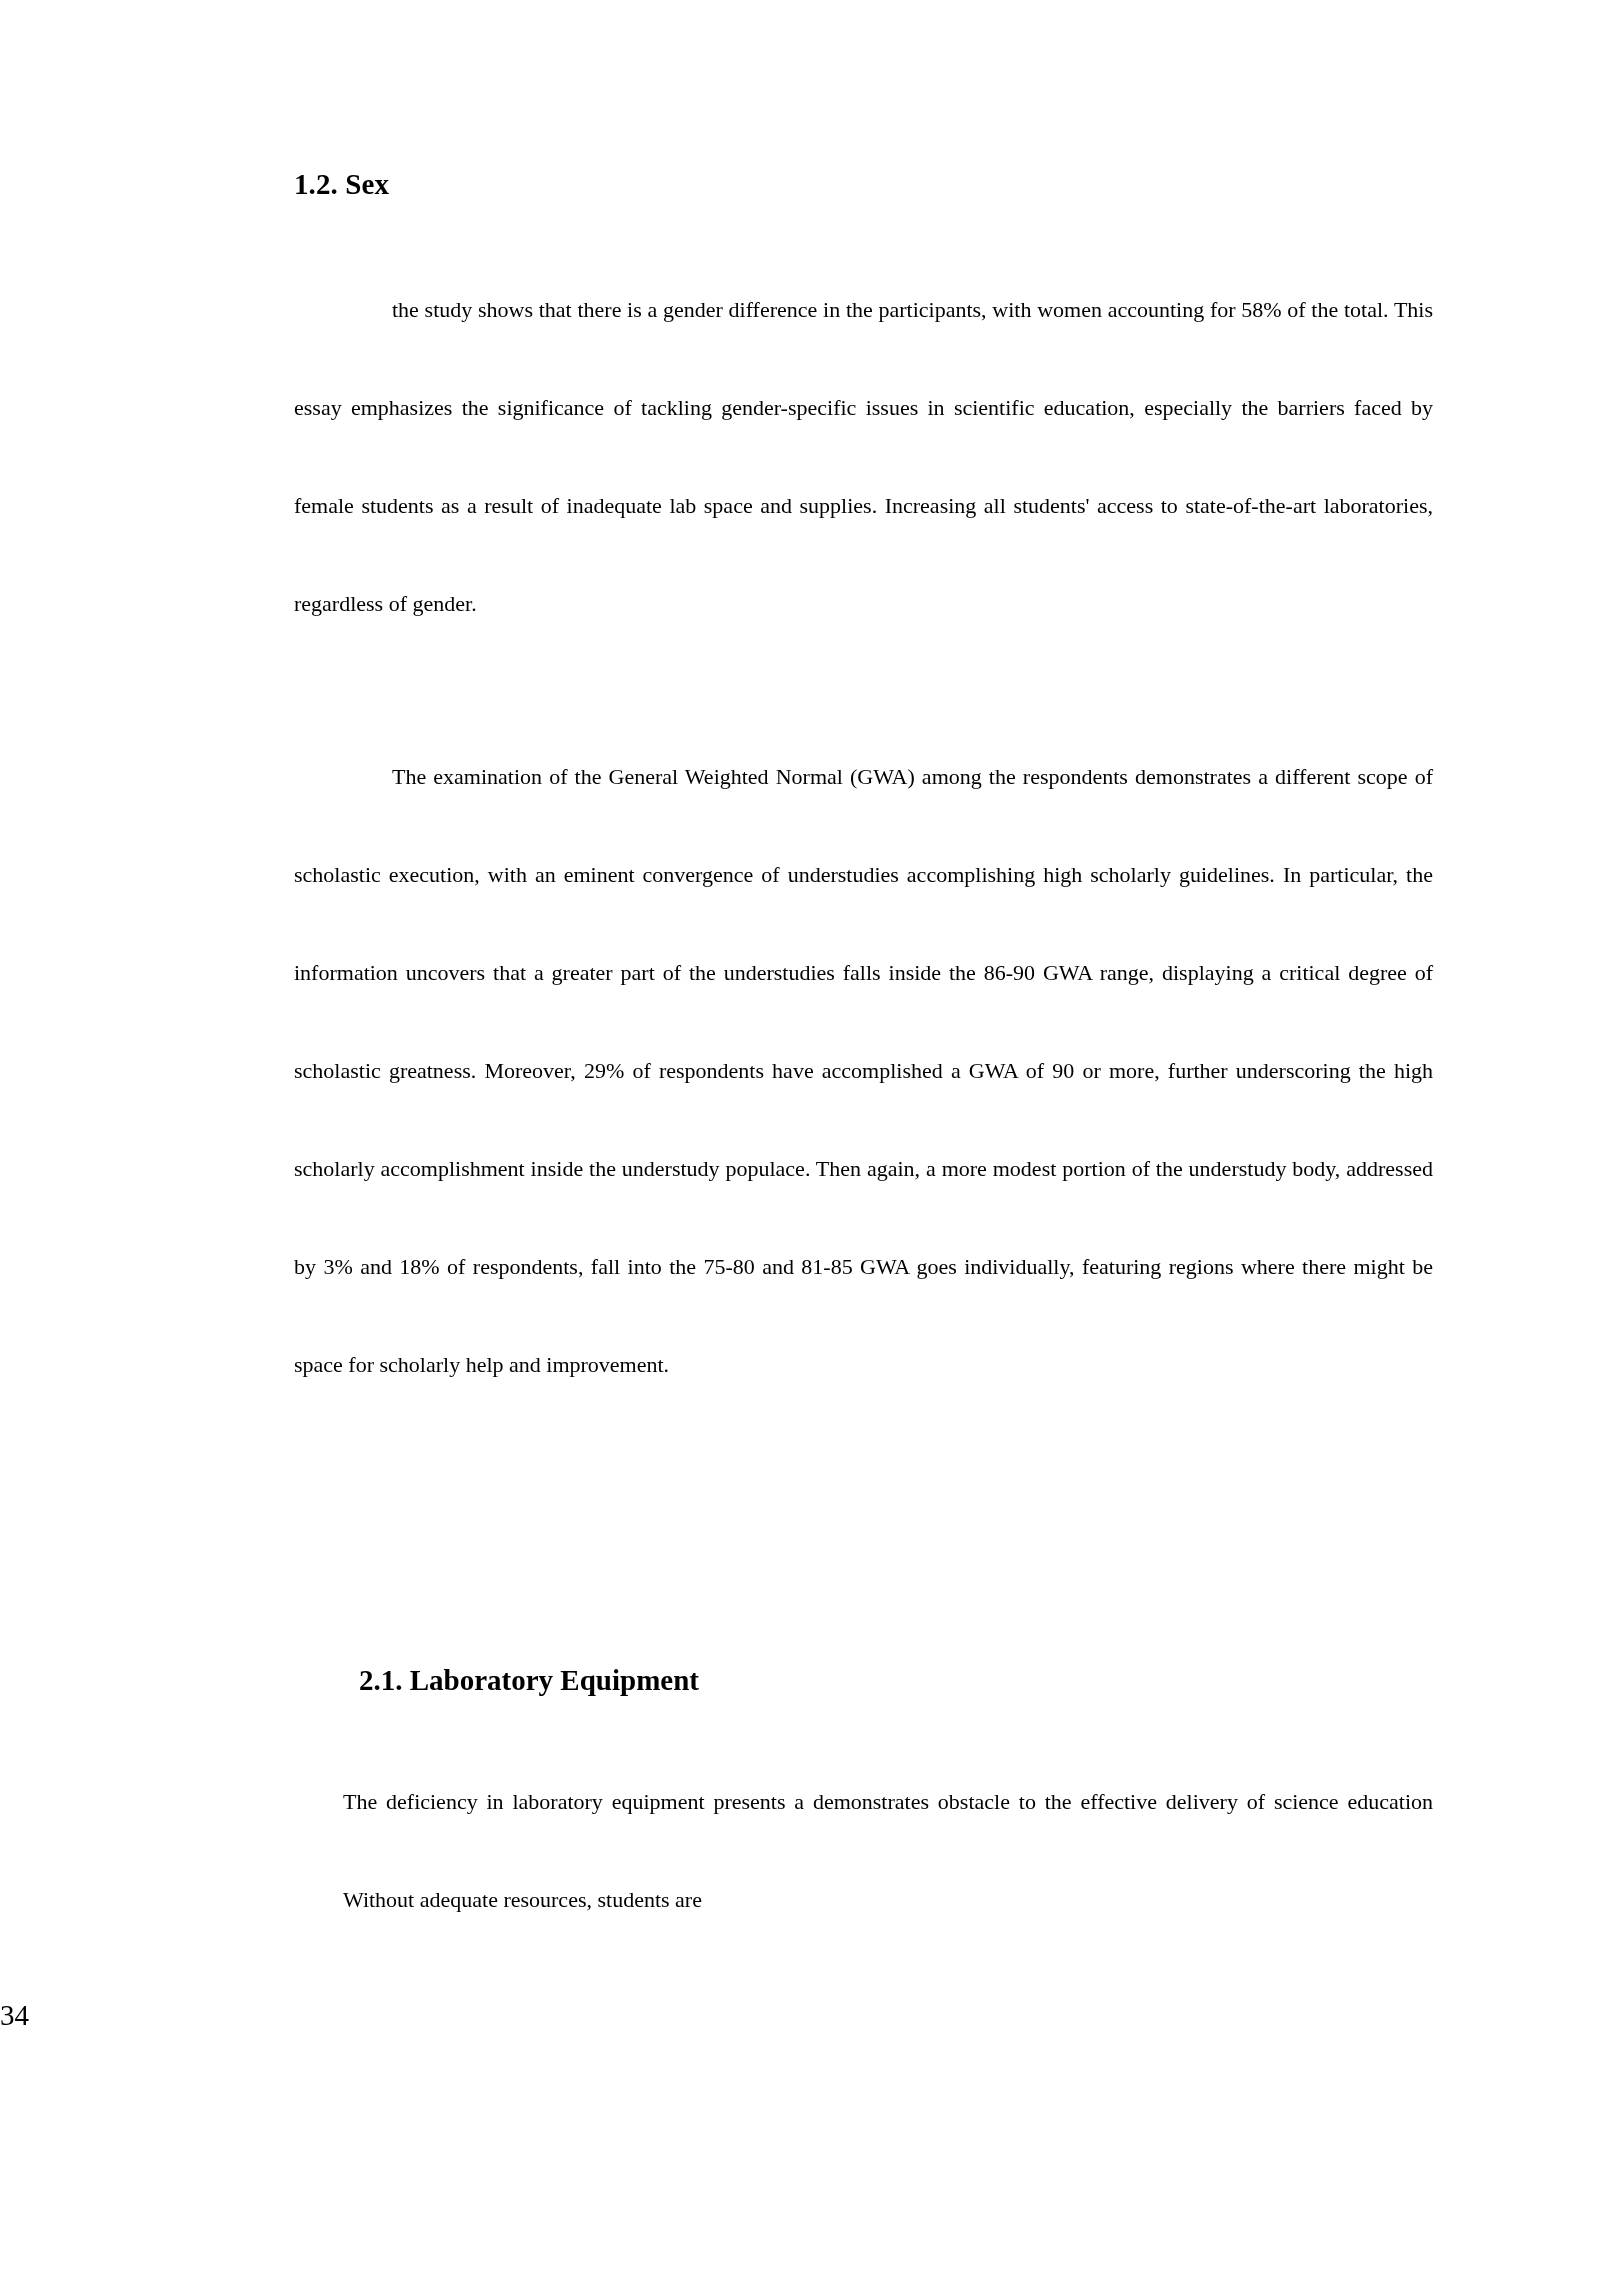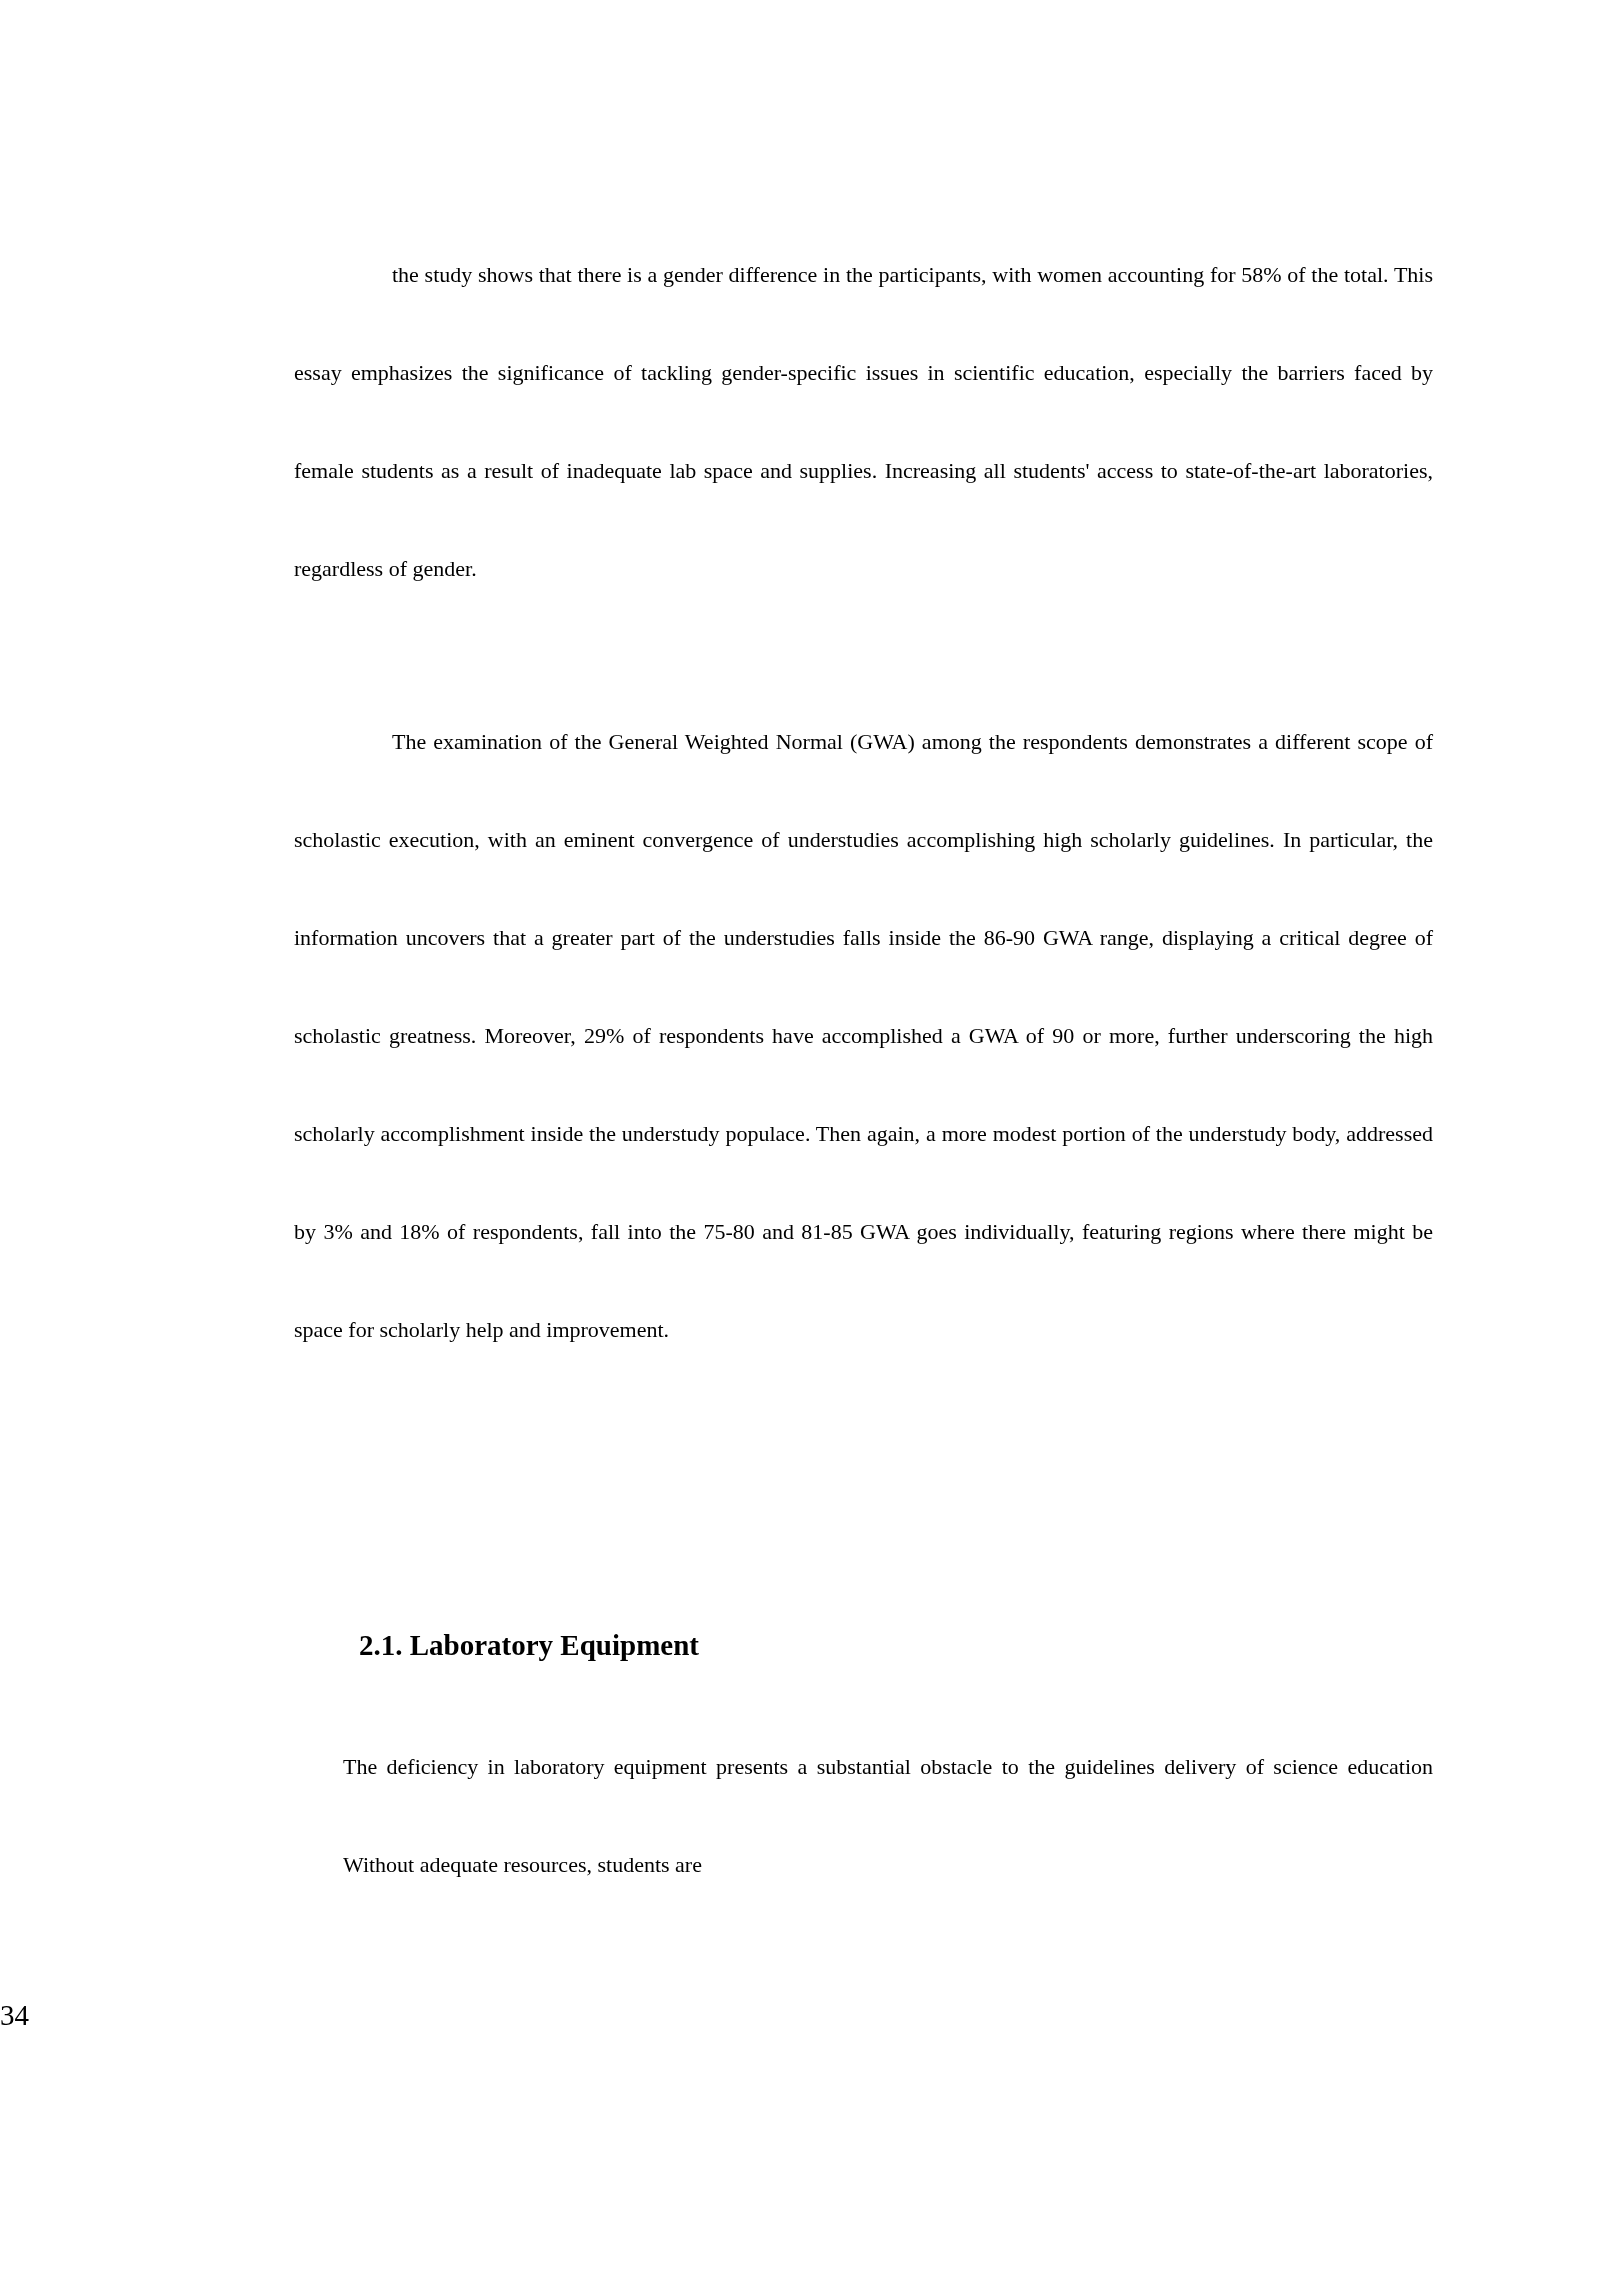--- a/index.html
+++ b/index.html
@@ -75,20 +75,21 @@
     font-size: 29px;
     line-height: 1.1;
   }
 </style>
 </head>
 <body>
 
 <div class="page">
   <div class="content">
 
+    <h2 class="heading">1.2. Sex</h2>
 
     <div class="gap-after-heading-sex"></div>
 
     <p class="body-text">the study shows that there is a gender difference in the participants, with women accounting for 58% of the total. This essay emphasizes the significance of tackling gender-specific issues in scientific education, especially the barriers faced by female students as a result of inadequate lab space and supplies. Increasing all students' access to state-of-the-art laboratories, regardless of gender.</p>
 
     <div class="gap-before-13"></div>
 
 
     <div class="gap-after-13"></div>
 
@@ -96,19 +97,19 @@
 
     <div class="gap-before-sec2"></div>
 
 
     <div class="gap-after-sec2"></div>
 
     <h3 class="heading-sub">2.1. Laboratory Equipment</h3>
 
     <div class="gap-after-21"></div>
 
-    <p class="body-text indented-block">The deficiency in laboratory equipment presents a substantial obstacle to the guidelines delivery of science education Without adequate resources, students are</p>
+    <p class="body-text indented-block">The deficiency in laboratory equipment presents a demonstrates obstacle to the effective delivery of science education Without adequate resources, students are</p>
 
   </div>
 
   <div class="page-number">34</div>
 </div>
 
 
 </body></html>

